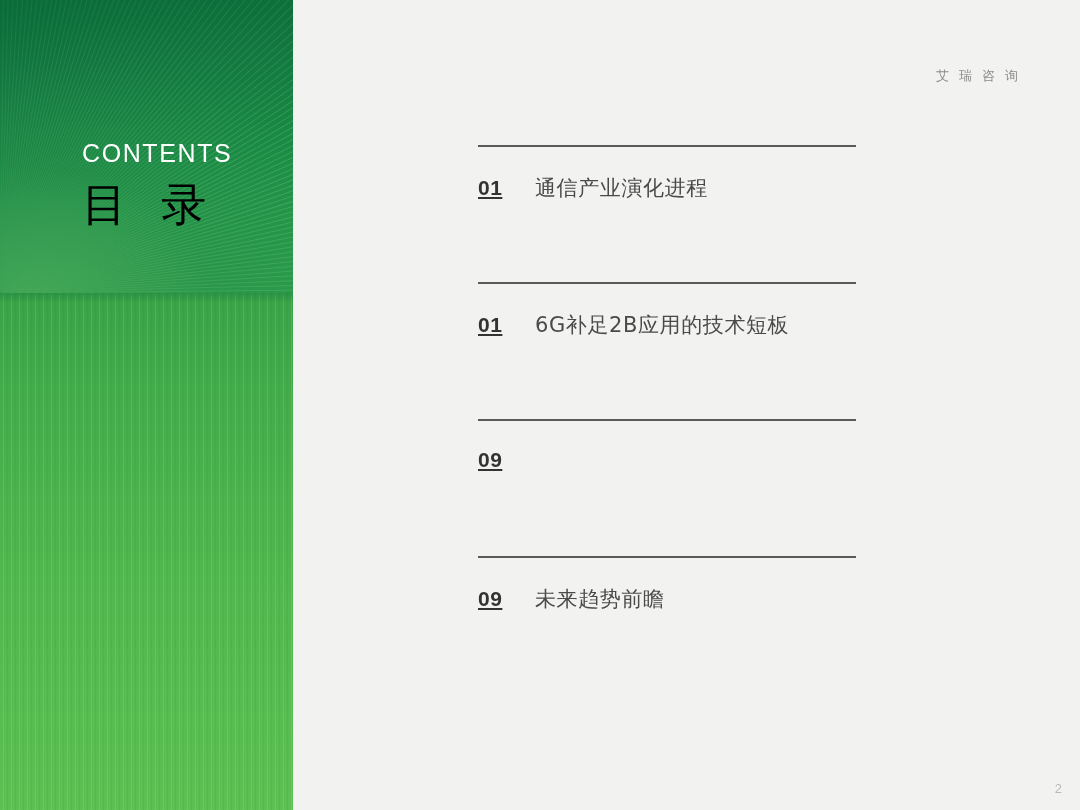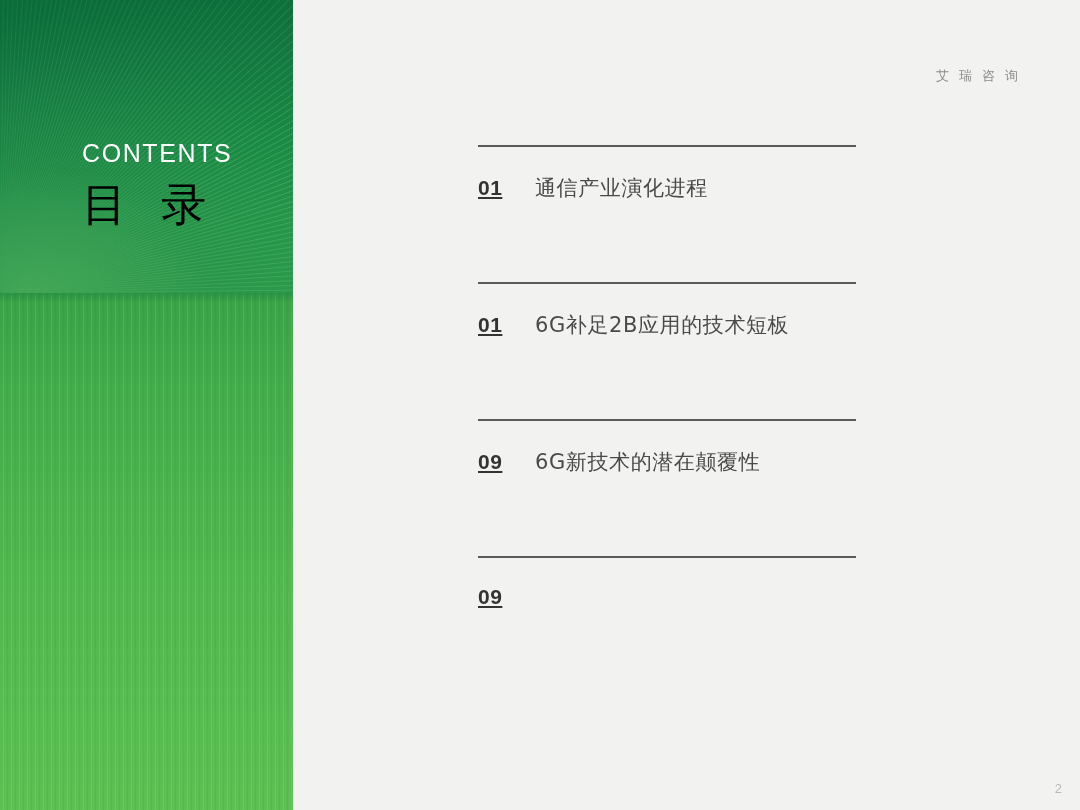--- a/index.html
+++ b/index.html
@@ -399,28 +399,28 @@
       <div class="toc-row">
         <div class="toc-num">01</div>
         <div class="toc-label">6G补足2B应用的技术短板</div>
       </div>
     </div>
 
     <div class="toc-item">
       <div class="toc-rule"></div>
       <div class="toc-row">
         <div class="toc-num">09</div>
-        <div class="toc-label">6G新技术的潜在颠覆性</div>
       </div>
     </div>
 
     <div class="toc-item">
       <div class="toc-rule"></div>
       <div class="toc-row">
         <div class="toc-num">09</div>
+        <div class="toc-label">未来趋势前瞻</div>
       </div>
     </div>
 
   </div>
 
   <div class="page-num">2</div>
 
 </div>
 
 </body></html>

